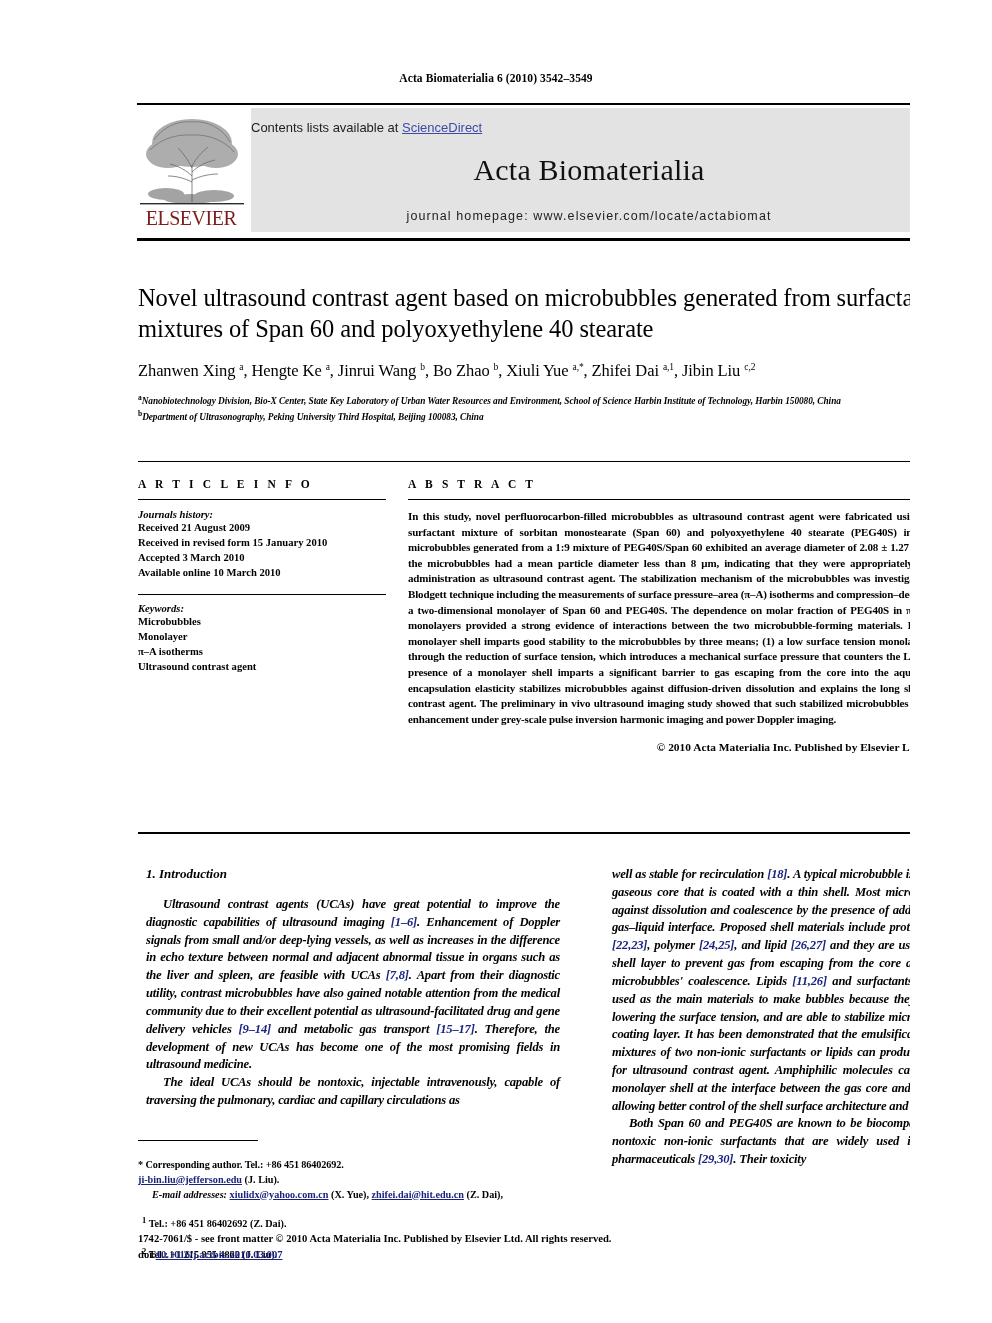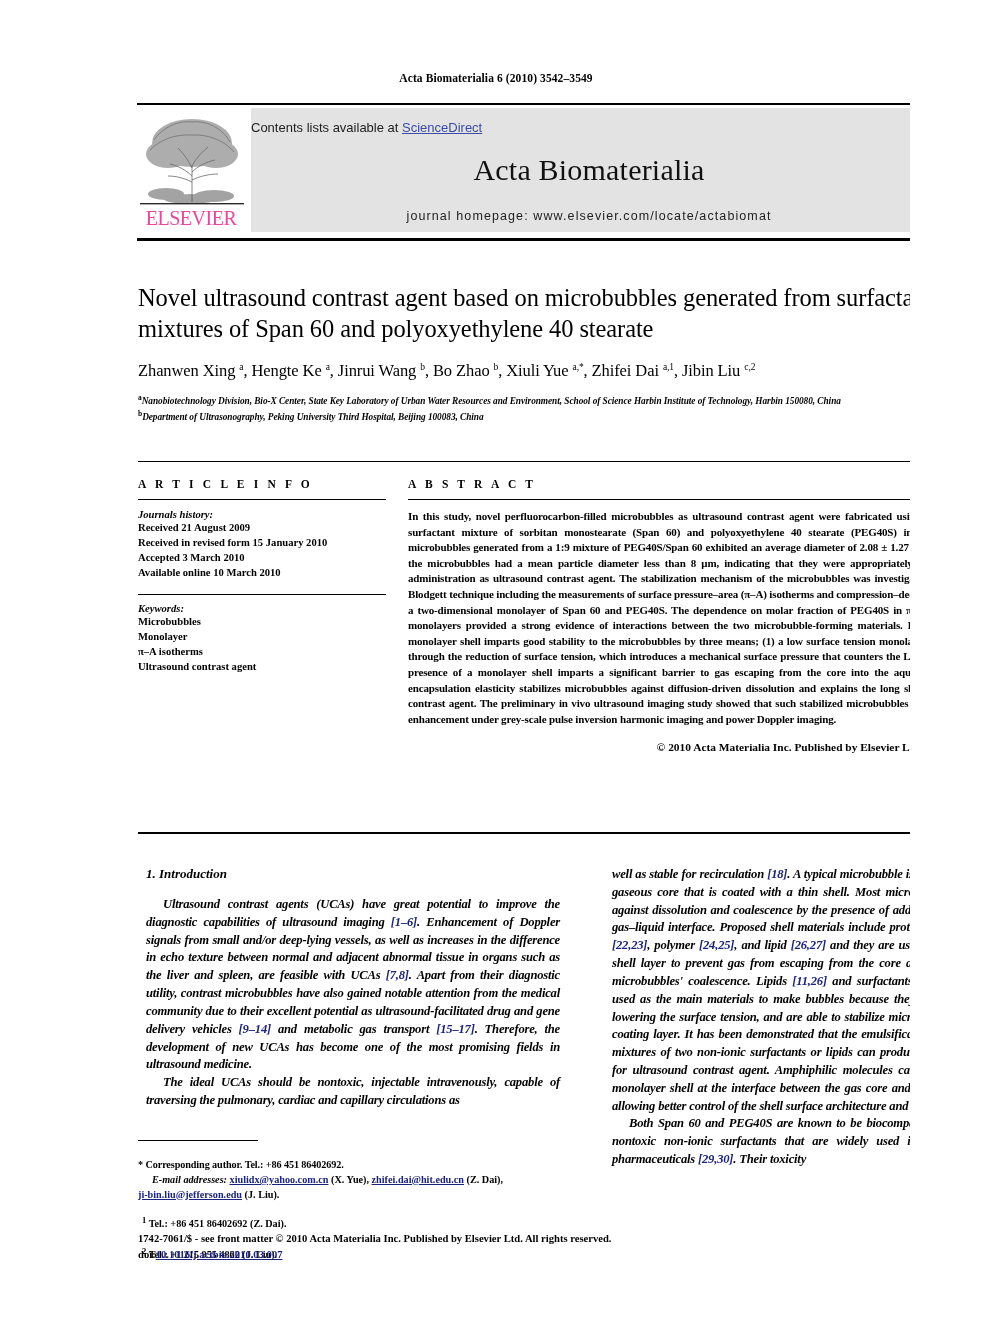--- a/index.html
+++ b/index.html
@@ -65,21 +65,21 @@
   }
   .elsevier-word {
     position: absolute;
     bottom: 2px;
     left: 0;
     width: 108px;
     text-align: center;
     font-family: "Liberation Serif", serif;
     font-size: 20px;
     letter-spacing: -0.5px;
-    color: #ec4899;
+    color: #7f1d1d;
     font-weight: normal;
   }
   .journal-band {
     flex: 1 1 auto;
     background: #e3e3e3;
     position: relative;
     margin-left: 4px;
     margin-right: 4px;
   }
   .contents-line {
@@ -452,30 +452,30 @@
       <p class="body-p">Both Span 60 and PEG40S are known to be biocompatible, degradable, and nontoxic non-ionic surfactants that are widely used in food products and pharmaceuticals <span class="ref">[29,30]</span>. Their toxicity</p>
     </div>
   </div>
 
   <div class="footnote-rule"></div>
   <div class="footnotes">
     <p class="fn-line fn-indent fn-star">
       <span>*</span>
       <span>Corresponding author. Tel.: +86 451 86402692.</span>
     </p>
+    <p class="fn-line">
+      <a class="email" href="#">ji-bin.liu@jefferson.edu</a>
+      <span>(J. Liu).</span>
+    </p>
     <p class="fn-line" style="padding-left:14px;">
       <span class="em-it">E-mail addresses:</span>
       <a class="email" href="#">xiulidx@yahoo.com.cn</a>
       <span>(X. Yue),</span>
       <a class="email" href="#">zhifei.dai@hit.edu.cn</a>
       <span>(Z. Dai),</span>
-    </p>
-    <p class="fn-line">
-      <a class="email" href="#">ji-bin.liu@jefferson.edu</a>
-      <span>(J. Liu).</span>
     </p>
     <p class="fn-line fn-indent" style="padding-left:18px;">
       <sup>1</sup>
       <span>Tel.: +86 451 86402692 (Z. Dai).</span>
     </p>
     <p class="fn-line fn-indent" style="padding-left:18px;">
       <sup>2</sup>
       <span>Tel.: +1 215 955 4862 (J. Liu).</span>
     </p>
   </div>

